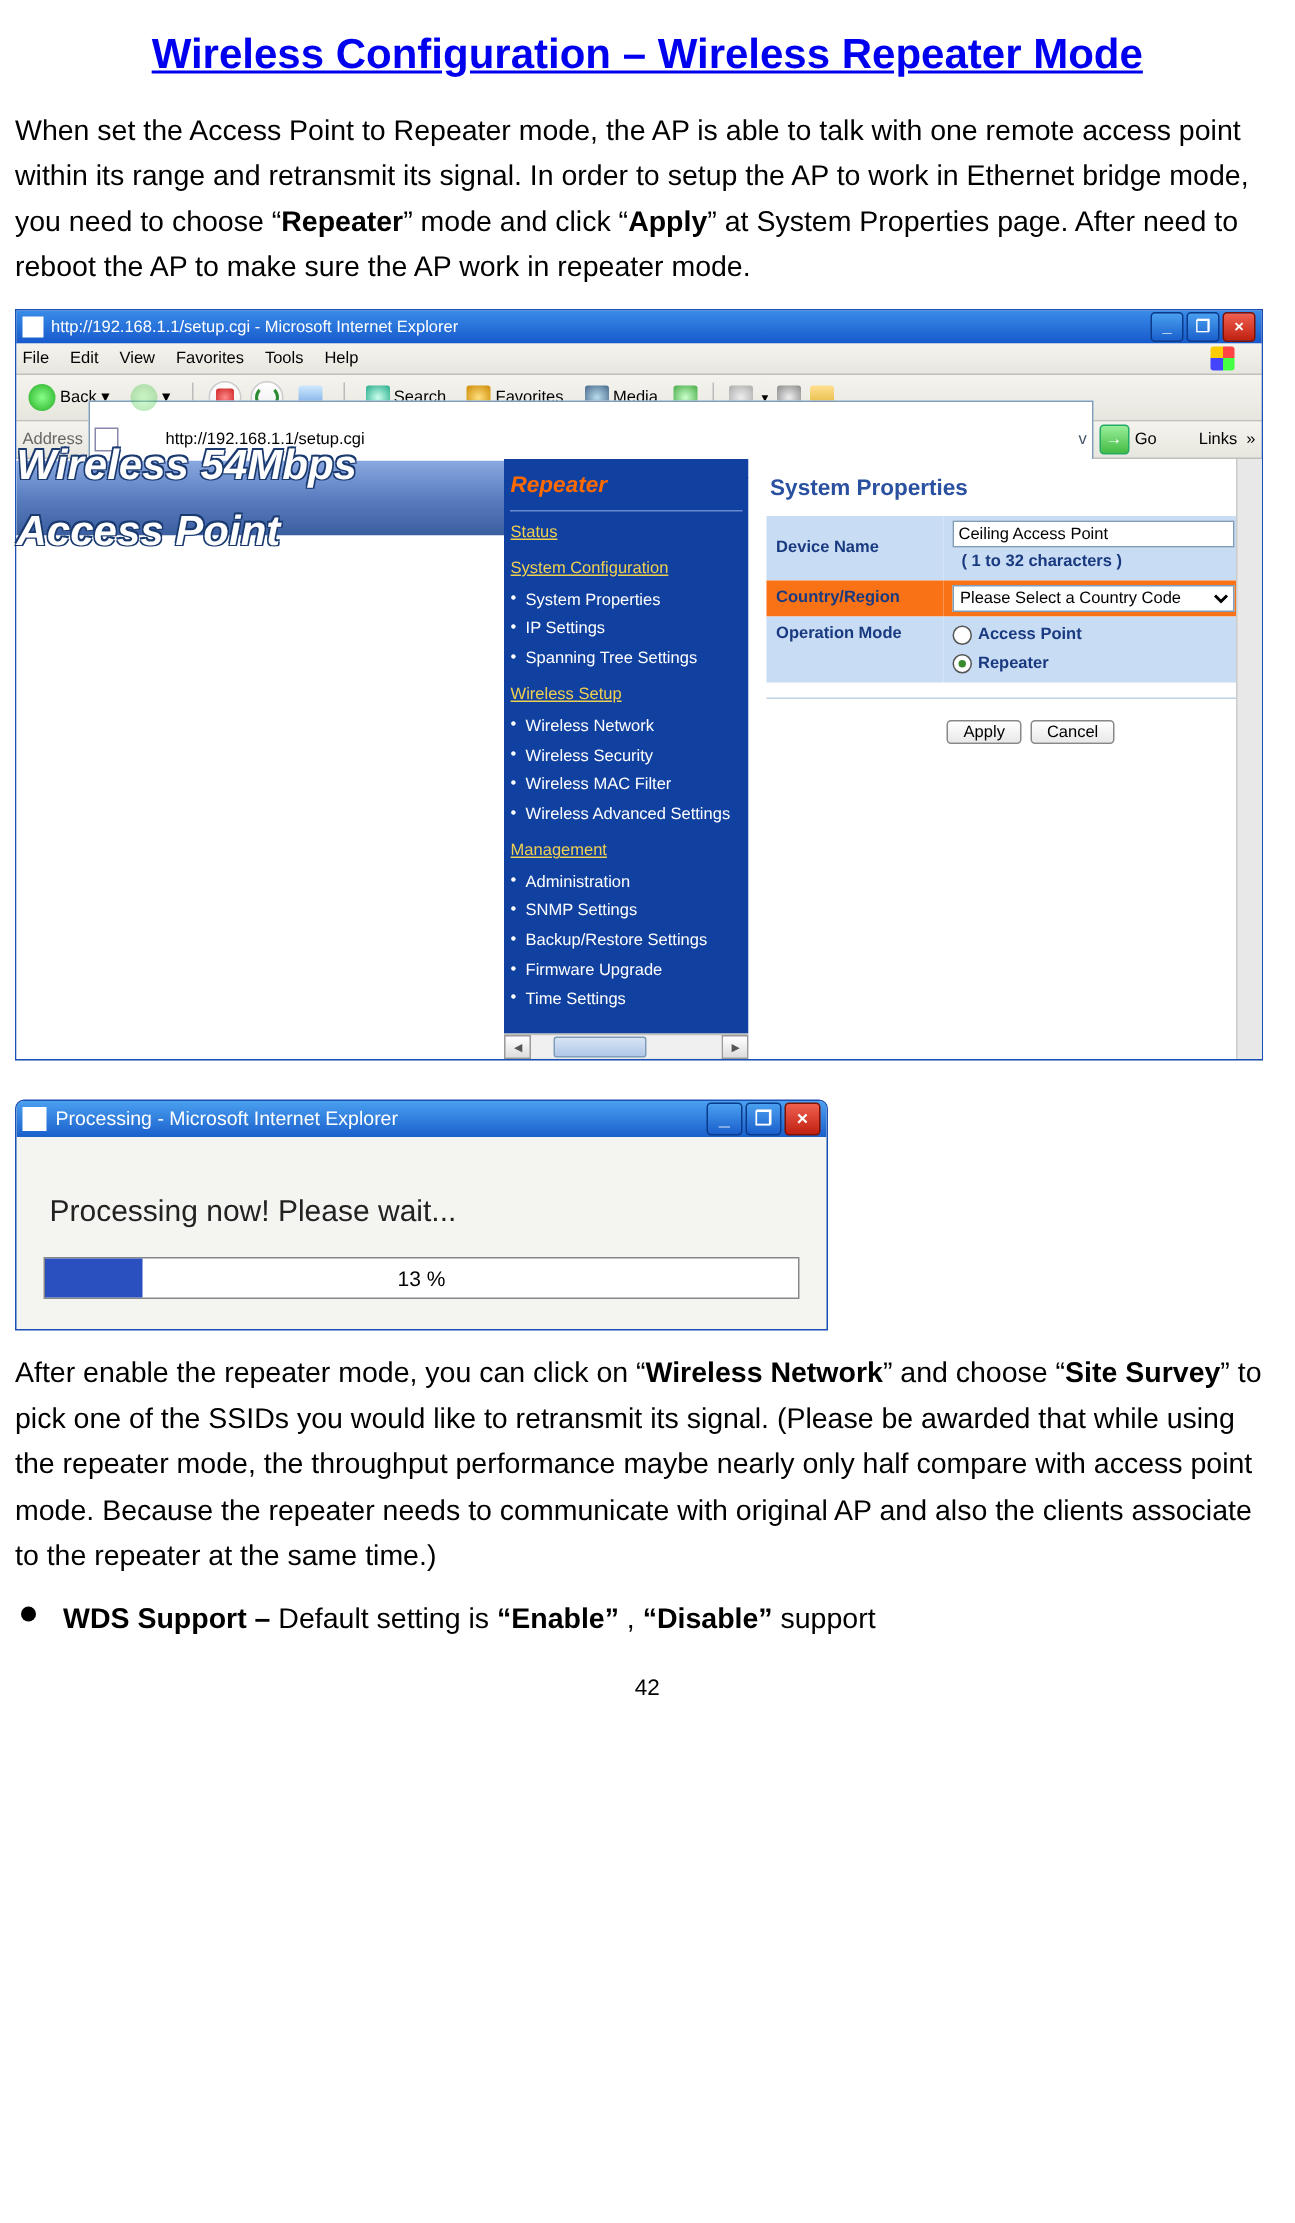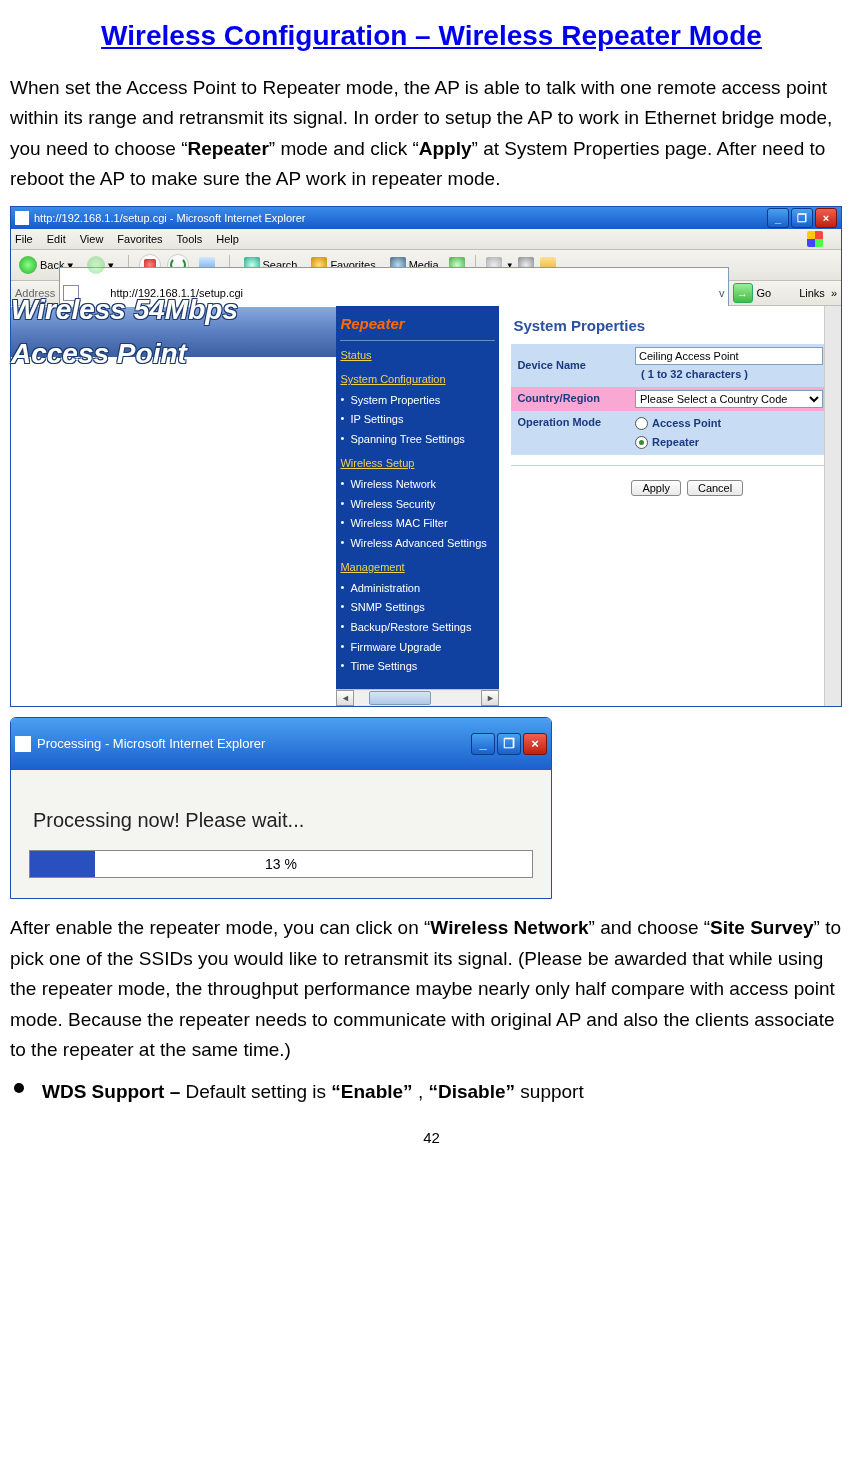--- a/index.html
+++ b/index.html
@@ -23,21 +23,21 @@
   p.body-text { margin: 0 0 12px 0; }
   b { font-weight: bold; }
 
   
   .ie-window {
     width: 830px;
     border: 1px solid #1a4fb4;
     background: #e8e8e8;
     font-family: Tahoma, Arial, sans-serif;
     font-size: 11px;
-    margin: 8px 0 10px 0;
+    margin: 8px 0 26px 0;
   }
   .ie-titlebar {
     height: 22px;
     background: linear-gradient(#3a8ce8, #1659cc);
     color: #fff;
     display: flex;
     align-items: center;
     padding: 0 4px;
     font-size: 11px;
   }
@@ -163,21 +163,21 @@
   .sb-scroll .track{flex:1;height:14px;background:#f0f0f0;position:relative;}
   .sb-scroll .thumb{position:absolute;left:15px;width:60px;top:0;bottom:0;background:linear-gradient(#d8e4f4,#b0c8e8);border:1px solid #7f9db9;border-radius:2px;}
   .content{
     flex:1; background:#fff; padding:8px 12px; font-size:12px; color:#1a3a80;
     position:relative;
   }
   .content-title{ color:#2a50a0; font-weight:bold; font-size:15px; margin:0 0 6px 2px;}
   table.props{ width:100%; border-collapse:collapse; font-size:11px;}
   table.props td{ padding:3px 6px; }
   table.props tr.r1{ background:#c8dcf4;}
-  table.props tr.r2{ background:#f9a8d4;}
+  table.props tr.r2{ background:#f97316;}
   table.props td.label{ width:120px; font-weight:bold; color:#1a3a80;}
   .text-input{
     width:180px; height:16px; border:1px solid #7f9db9; background:#fff;
     font-size:11px; padding:0 3px;
   }
   .select-input{
     width:188px; height:18px; border:1px solid #7f9db9; background:#fff; font-size:11px;
   }
   .radio-row{display:flex;align-items:center;gap:4px;margin:1px 0;}
   .radio-dot{width:11px;height:11px;border:1px solid #555;border-radius:50%;background:#fff;display:inline-flex;align-items:center;justify-content:center;}
@@ -206,21 +206,21 @@
     border:1px solid #1a4fb4;
     background:#f4f4f0;
     font-family: Tahoma, Arial, sans-serif;
     margin:0 0 14px 0;
     border-radius:6px 6px 0 0;
     overflow:hidden;
   }
   .proc-title{
     height:24px;
     background:linear-gradient(#4aa0f0,#1a5fcc);
-    color:#fff; display:flex; align-items:center; padding:14px 4px;
+    color:#fff; display:flex; align-items:center; padding:0 4px;
     font-size:13px;
   }
   .proc-title .doc-icon{width:16px;height:16px;background:#fff;margin-right:6px;}
   .proc-title .title-text{flex:1;font-weight:normal;}
   .proc-title .ie-wbtn{width:22px;height:20px;font-size:13px;}
   .proc-body{padding:14px 18px 20px 18px;margin-top:20px;}
   .proc-msg{font-size:20px;color:#222;font-weight:normal;margin:0 0 14px 4px;}
   .prog-wrap{border:1px solid #888; height:26px; background:#fff; position:relative;}
   .prog-fill{position:absolute;left:0;top:0;bottom:0;width:13%;background:#2a50c0;}
   .prog-label{position:absolute;left:0;right:0;top:0;bottom:0;display:flex;align-items:center;justify-content:center;font-size:14px;color:#000;}

